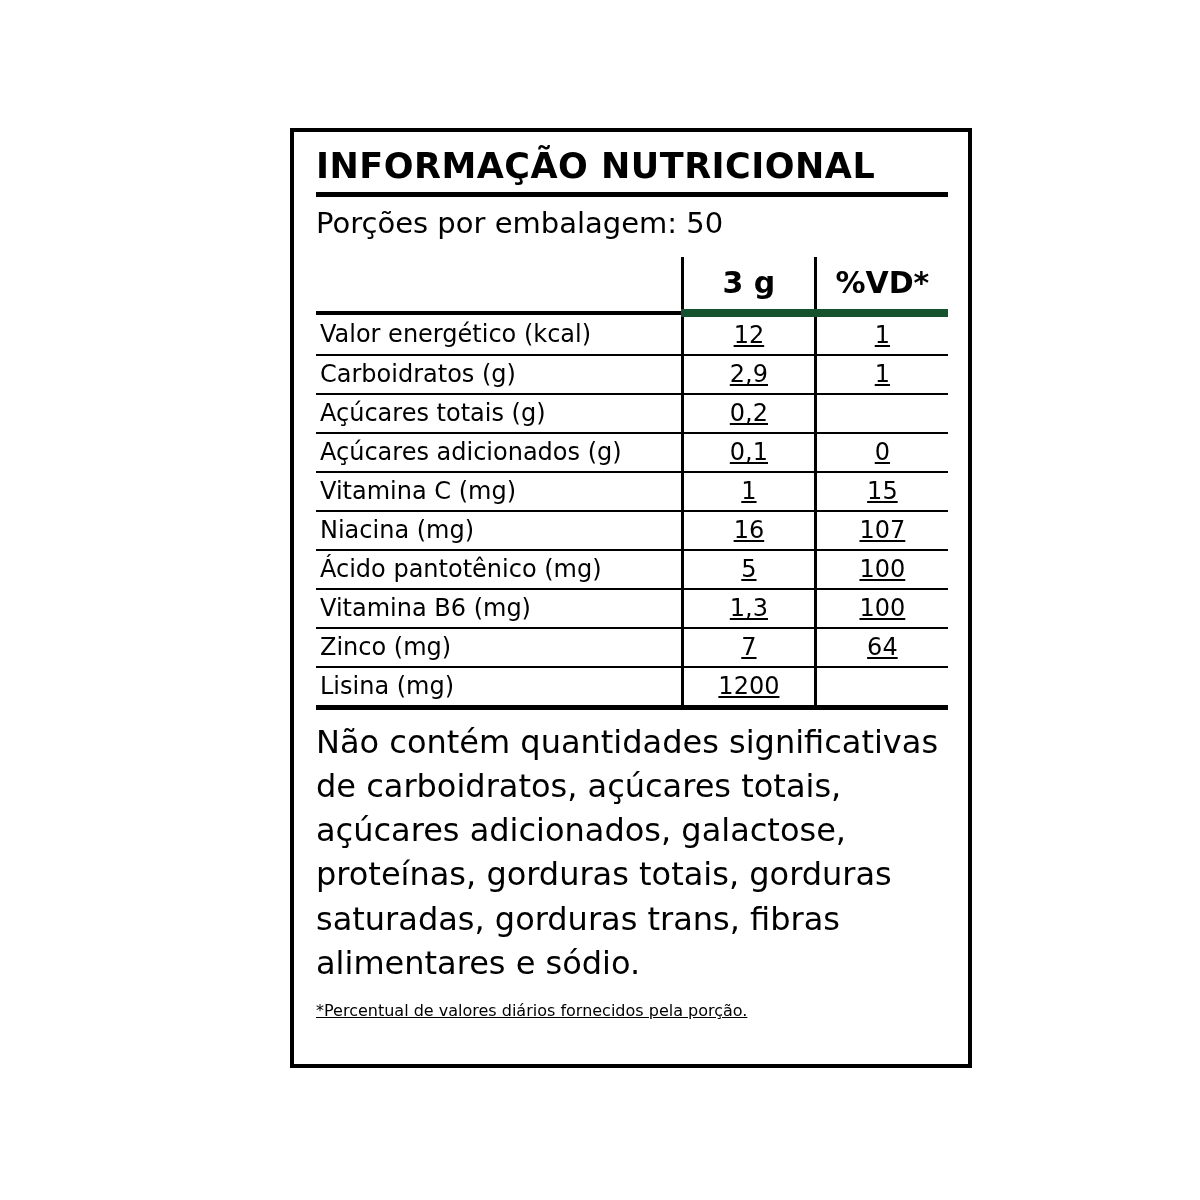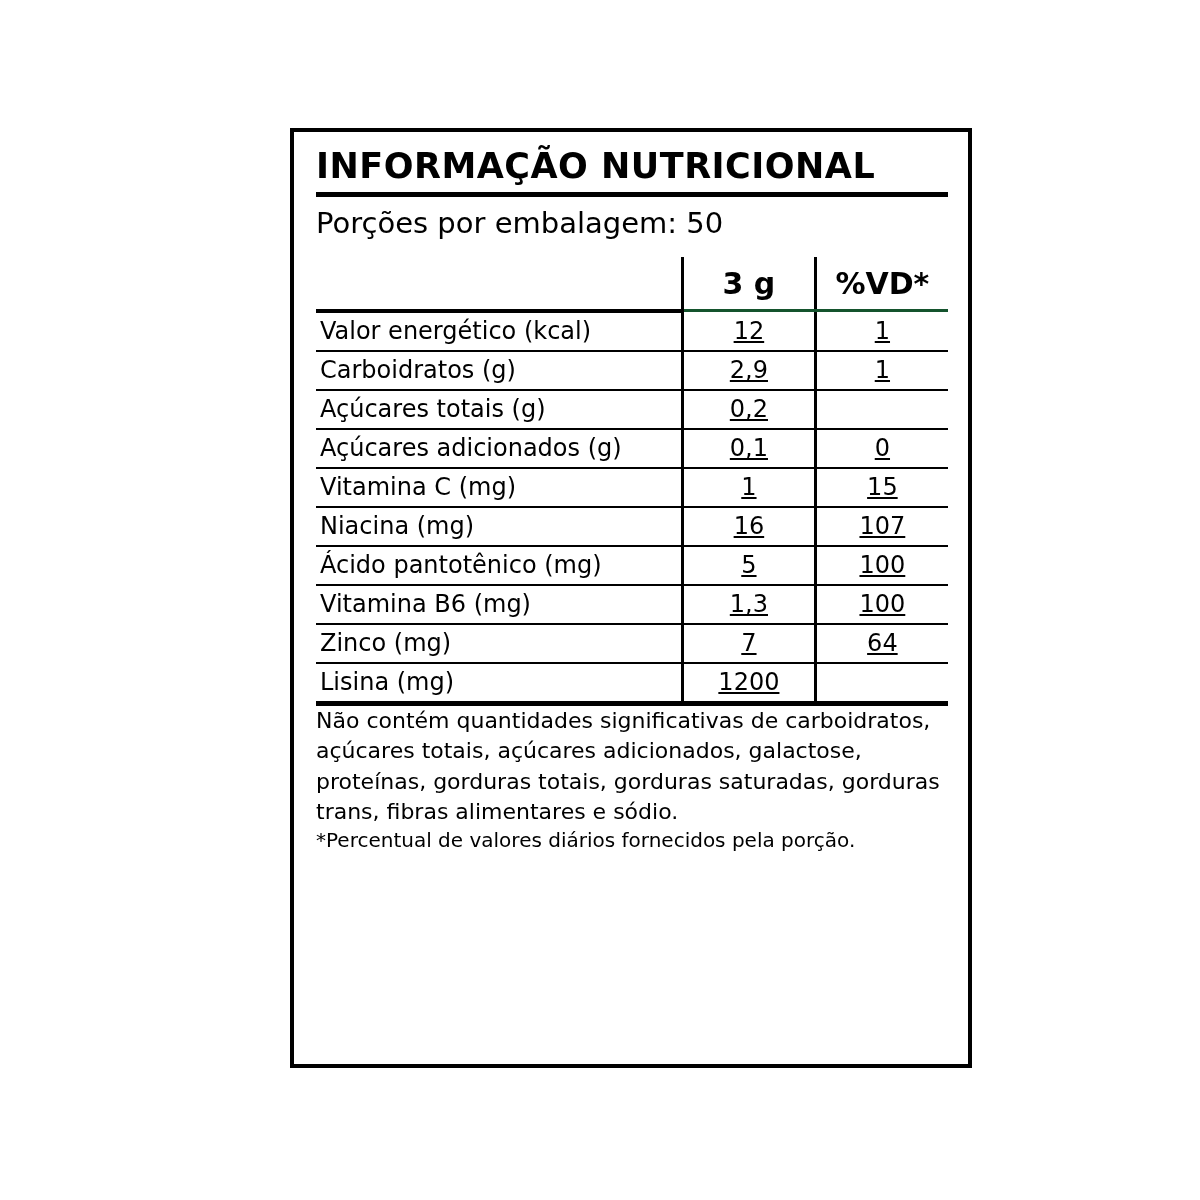--- a/index.html
+++ b/index.html
@@ -65,21 +65,21 @@
   }
 
   .col-name { width: 58%; text-align: left; }
   .col-val  { width: 21%; text-align: center; }
   .col-vd   { width: 21%; text-align: center; }
 
   thead th {
     font-size: 30px;
     font-weight: bold;
     height: 52px;
-    border-bottom: 3px solid #14532d;
+    border-bottom: 8px solid #14532d;
   }
   thead th.col-name { border-bottom: 4px solid #000000; }
 
   thead th.col-val,
   thead th.col-vd {
     border-left: 3px solid #000000;
   }
 
   tbody td {
     height: 37px;
@@ -97,29 +97,31 @@
   tbody tr:last-child td {
     border-bottom: none;
   }
 
   .table-bottom-rule {
     border-bottom: 5px solid #000000;
     margin-top: 0;
   }
 
   .note {
-    font-size: 22px;
+    font-size: 32px;
     line-height: 1.38;
-    margin-top: 0;
+    margin-top: 10px;
   }
 
   .footnote {
-    font-size: 20px;
+    font-size: 16px;
     line-height: 1.3;
+    margin-top: 16px;
     padding-bottom: 10px;
+    text-decoration: underline;
   }
 </style>
 </head>
 <body>
 
 <div id="label-panel">
   <div class="inner">
 
     <div class="title">INFORMAÇÃO NUTRICIONAL</div>
 

